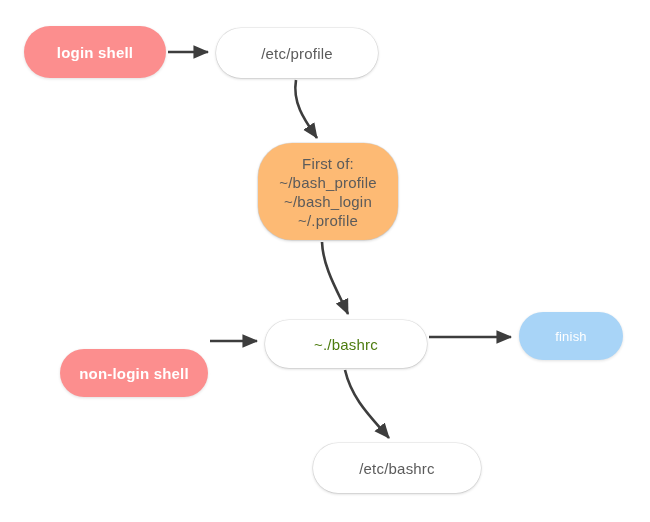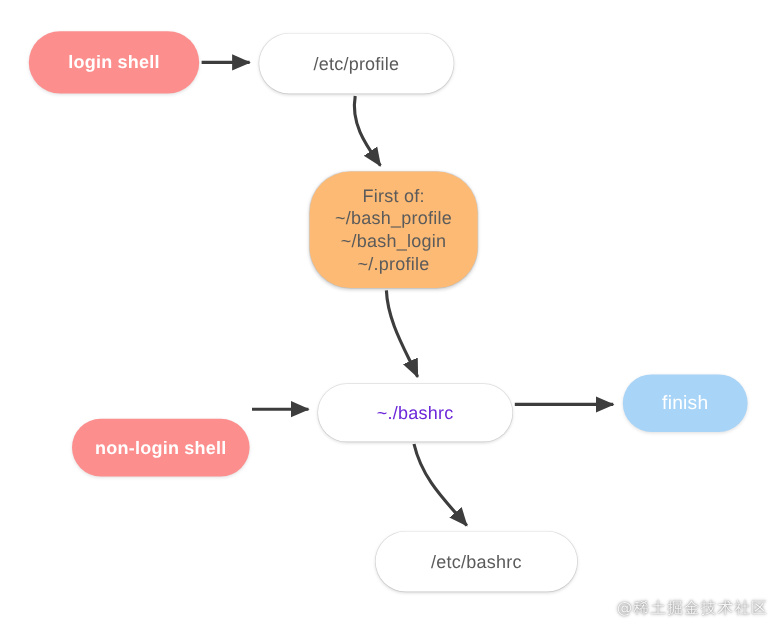--- a/index.html
+++ b/index.html
@@ -43,21 +43,21 @@
   }
   .node-start {
     color: #ffffff;
     font-weight: 600;
     font-size: 15px;
     box-shadow: 0 1px 3px rgba(0,0,0,0.12);
   }
   .node-end {
     color: #ffffff;
     font-weight: 500;
-    font-size: 16px;
+    font-size: 13px;
     box-shadow: 0 1px 3px rgba(0,0,0,0.12);
   }
   #n-login-shell   { left: 24px;  top: 26px;  width: 142px; height: 52px; }
   #n-etc-profile   { left: 216px; top: 28px;  width: 162px; height: 50px; }
   #n-first-of      { left: 258px; top: 143px; width: 140px; height: 97px;
                      border-radius: 34px; }
   #n-nonlogin      { left: 60px;  top: 316px; width: 148px; height: 48px; }
   #n-bashrc        { left: 265px; top: 320px; width: 162px; height: 48px; }
   #n-finish        { left: 519px; top: 312px; width: 104px; height: 48px; }
   #n-etc-bashrc    { left: 313px; top: 443px; width: 168px; height: 50px; }
@@ -100,21 +100,20 @@
 
   <div class="node node-plain" id="n-etc-profile" style="background: rgb(255, 255, 255); color: rgb(91, 91, 91);">/etc/profile</div>
 
   <div class="node node-plain" id="n-first-of" style="background: #fdba74; color: rgb(91, 91, 91);">First of:
 ~/bash_profile
 ~/bash_login
 ~/.profile</div>
 
   <div class="node node-start" id="n-nonlogin" style="background: rgb(252, 142, 142); margin-top: 33px;">non-login shell</div>
 
-  <div class="node node-plain" id="n-bashrc" style="background: rgb(255, 255, 255); color: #6d28d9; text-align: right;">~./bashrc</div>
+  <div class="node node-plain" id="n-bashrc" style="background: rgb(255, 255, 255); color: #4d7c0f; text-align: right;">~./bashrc</div>
 
   <div class="node node-end" id="n-finish" style="background: rgb(168, 212, 247);">finish</div>
 
   <div class="node node-plain" id="n-etc-bashrc" style="background: rgb(255, 255, 255); color: rgb(91, 91, 91);">/etc/bashrc</div>
 
-  <div class="watermark">@稀土掘金技术社区</div>
 
 </div>
 
 </body></html>

